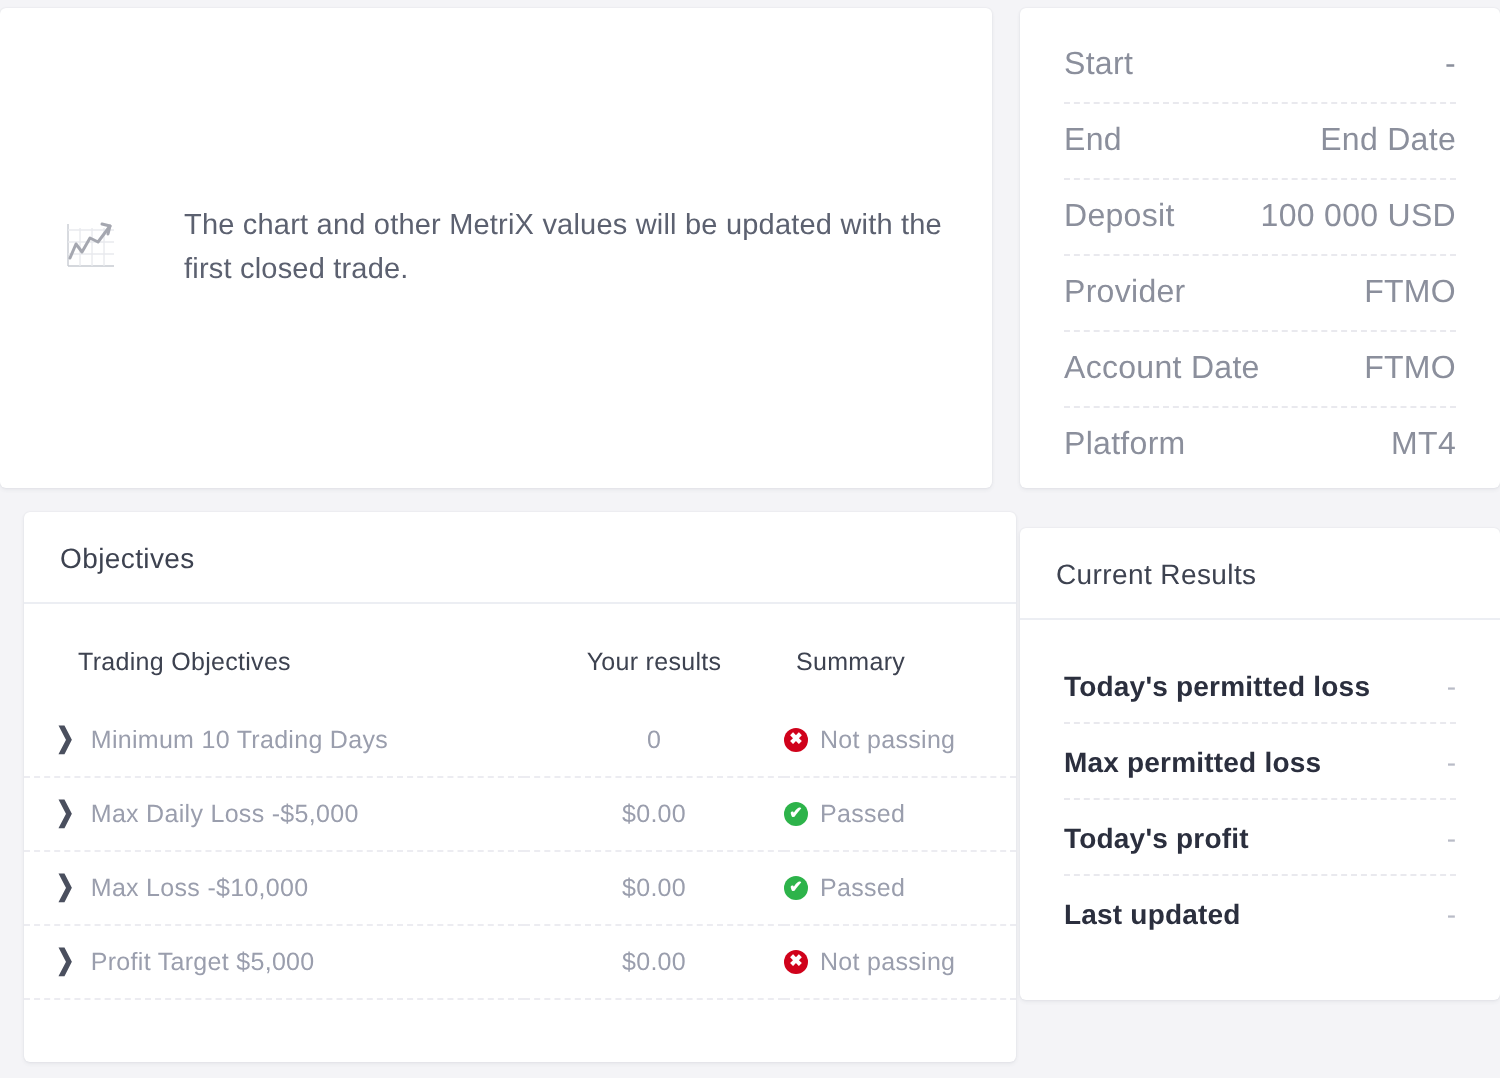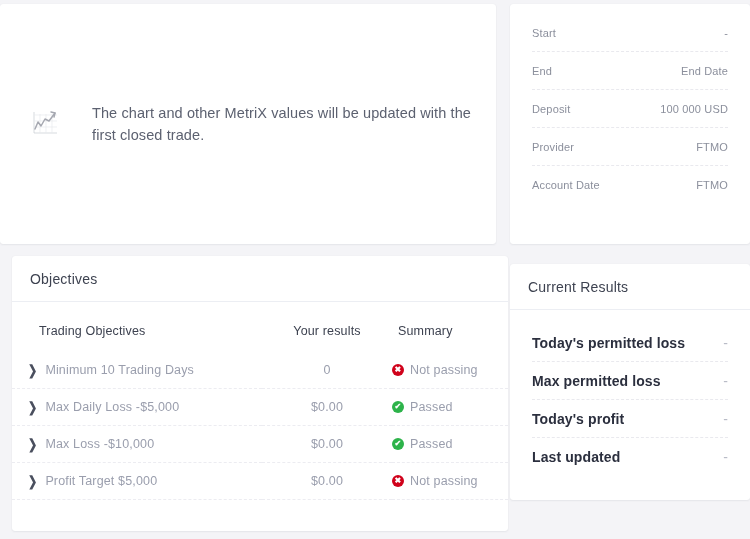--- a/index.html
+++ b/index.html
@@ -77,21 +77,21 @@
   }
   .info-list {
     padding: 10px 22px 0 22px;
   }
   .info-row {
     display: flex;
     align-items: center;
     justify-content: space-between;
     height: 37px;
     border-bottom: 1px dashed #e9e9ee;
-    font-size: 11px;
+    font-size: 16px;
   }
   .info-row:last-child {
     border-bottom: none;
   }
   .info-label {
     color: #8b8f9c;
     letter-spacing: .15px;
   }
   .info-value {
     color: #8b8f9c;
@@ -271,20 +271,24 @@
       <div class="info-row">
         <span class="info-label">Provider</span>
         <span class="info-value">FTMO</span>
       </div>
 
       <div class="info-row">
         <span class="info-label">Account Date</span>
         <span class="info-value">FTMO</span>
       </div>
 
+      <div class="info-row">
+        <span class="info-label">Platform</span>
+        <span class="info-value">MT4</span>
+      </div>
 
     </div>
   </div>
 
   <div class="card" id="objectives-card">
     <div class="card-header">
       <span class="card-title">Objectives</span>
     </div>
 
     <table class="obj-table">

